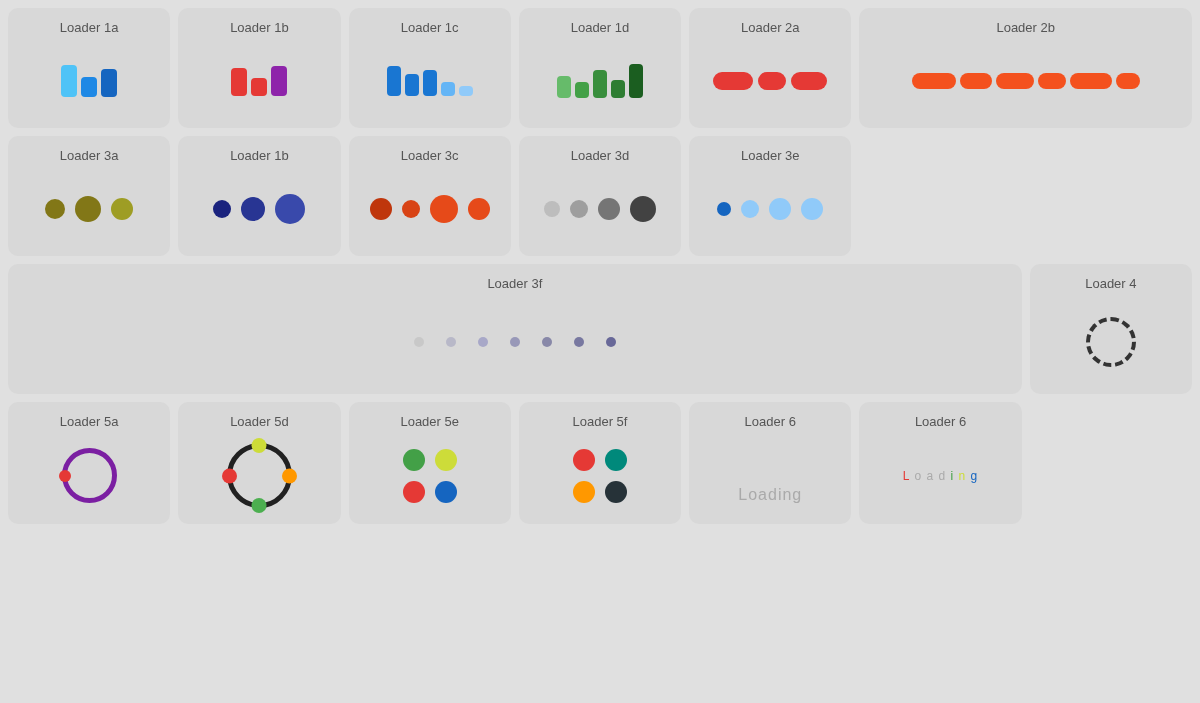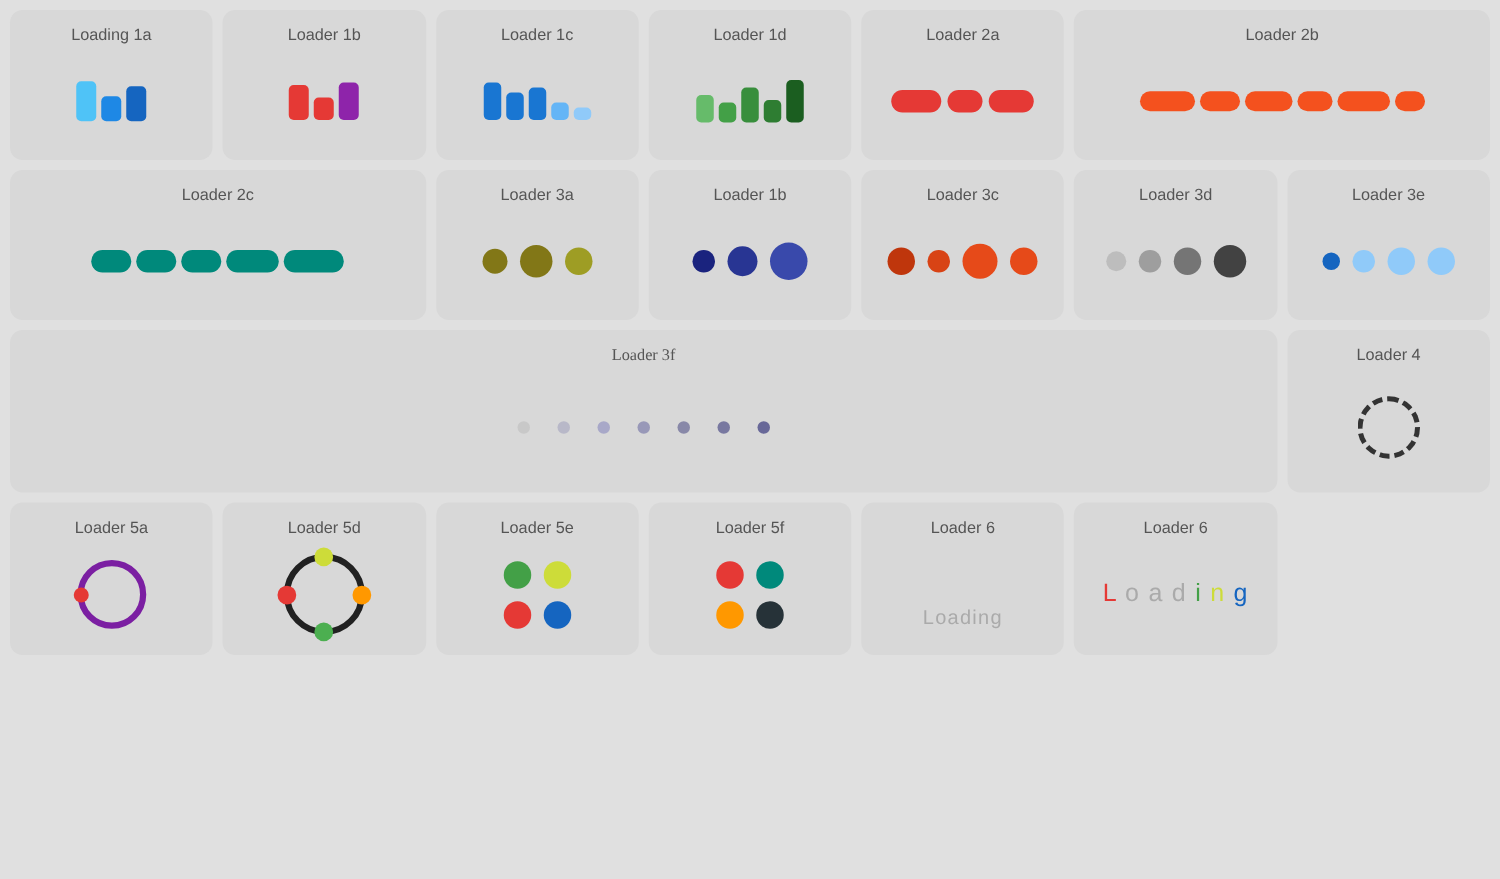--- a/index.html
+++ b/index.html
@@ -38,21 +38,21 @@
     }
 
     
     .span2 { grid-column: span 2; }
 
     
     .bars-1a { display: flex; align-items: flex-end; gap: 4px; }
     .bar { border-radius: 4px; }
 
     
-    .span6 { grid-column: span 6; font-family: Liberation Serif, serif; }
+    .span6 { grid-column: span 6; }
 
     
     .dots-row { display: flex; align-items: center; gap: 10px; }
     .dot { border-radius: 50%; }
 
     
     .loading-text {
       font-size: 18px;
       color: #aaa;
       letter-spacing: 2px;
@@ -74,21 +74,21 @@
     .capsules-row { display: flex; align-items: center; gap: 4px; }
 
     @keyframes pulse { 0%,100%{opacity:1} 50%{opacity:0.3} }
   </style>
 </head>
 <body>
 
 <div class="grid">
 
   <div class="card">
-    <div class="card-title">Loading 1a</div>
+    <div class="card-title">Loader 1a</div>
     <div class="card-visual">
       <div class="bars-1a">
         <div class="bar" style="width:16px;height:32px;background:#4fc3f7;"></div>
         <div class="bar" style="width:16px;height:20px;background:#1e88e5;"></div>
         <div class="bar" style="width:16px;height:28px;background:#1565c0;"></div>
       </div>
     </div>
   </div>
 
   <div class="card">
@@ -146,32 +146,20 @@
         <div class="capsule" style="width:44px;height:16px;background:#f4511e;"></div>
         <div class="capsule" style="width:32px;height:16px;background:#f4511e;"></div>
         <div class="capsule" style="width:38px;height:16px;background:#f4511e;"></div>
         <div class="capsule" style="width:28px;height:16px;background:#f4511e;"></div>
         <div class="capsule" style="width:42px;height:16px;background:#f4511e;"></div>
         <div class="capsule" style="width:24px;height:16px;background:#f4511e;"></div>
       </div>
     </div>
   </div>
 
-  <div class="card span2">
-    <div class="card-title">Loader 2c</div>
-    <div class="card-visual">
-      <div class="capsules-row">
-        <div class="capsule" style="width:32px;height:18px;background:#00897b;"></div>
-        <div class="capsule" style="width:32px;height:18px;background:#00897b;"></div>
-        <div class="capsule" style="width:32px;height:18px;background:#00897b;"></div>
-        <div class="capsule" style="width:42px;height:18px;background:#00897b;"></div>
-        <div class="capsule" style="width:48px;height:18px;background:#00897b;"></div>
-      </div>
-    </div>
-  </div>
 
   <div class="card">
     <div class="card-title">Loader 3a</div>
     <div class="card-visual">
       <div class="dots-row">
         <div class="dot" style="width:20px;height:20px;background:#827717;"></div>
         <div class="dot" style="width:26px;height:26px;background:#827717;"></div>
         <div class="dot" style="width:22px;height:22px;background:#9e9d24;"></div>
       </div>
     </div>
@@ -298,21 +286,21 @@
   <div class="card">
     <div class="card-title">Loader 6</div>
     <div class="card-visual">
       <div class="loading-text" style="color:#aaa;font-size:16px;letter-spacing:1px;">Loading</div>
     </div>
   </div>
 
   <div class="card">
     <div class="card-title">Loader 6</div>
     <div class="card-visual">
-      <div style="font-size:20px;letter-spacing:1px;">
+      <div style="font-size:12px;letter-spacing:1px;">
         <span style="color:#e53935;">L</span>
         <span style="color:#aaa;">o</span>
         <span style="color:#aaa;">a</span>
         <span style="color:#aaa;">d</span>
         <span style="color:#43a047;">i</span>
         <span style="color:#cddc39;">n</span>
         <span style="color:#1565c0;">g</span>
       </div>
     </div>
   </div>

